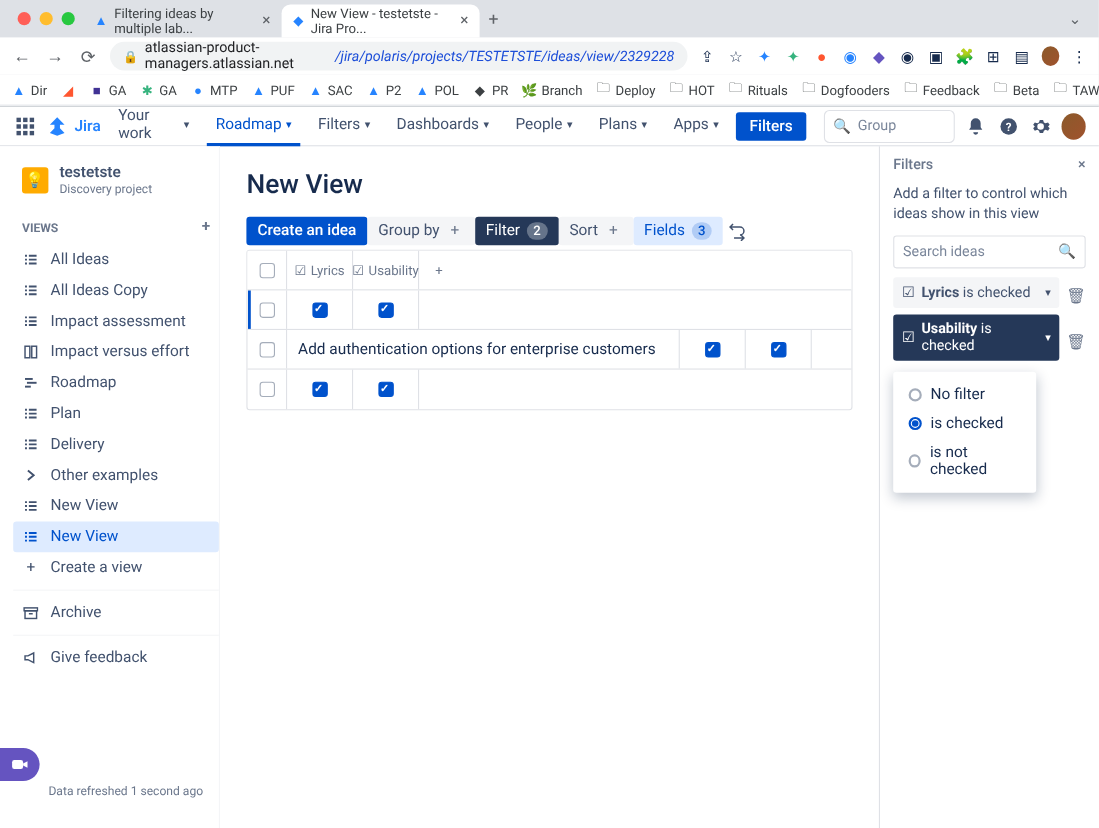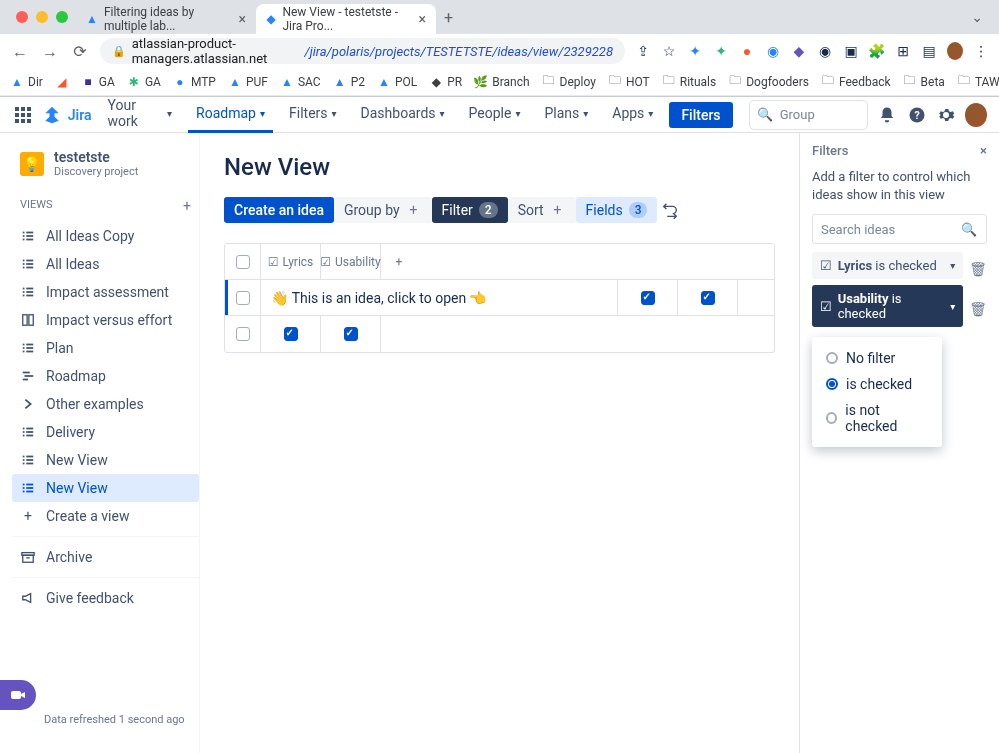--- a/index.html
+++ b/index.html
@@ -44,31 +44,31 @@
 .nav-icon { color: #42526E; width: 24px; height: 24px; display: flex; align-items: center; justify-content: center; }
 .avatar { width: 24px; height: 24px; border-radius: 50%; background: linear-gradient(135deg, #8B5A2B, #A0522D); }
 
 
 .main { display: flex; height: calc(753px - 34px - 34px - 28px - 36px); position: relative; }
 .sidebar { width: 200px; padding: 12px 0 12px 12px; background: #fff; border-right: 1px solid #F4F5F7; }
 .project-header { display: flex; align-items: center; gap: 10px; padding: 4px 8px 12px; }
 .project-icon { width: 24px; height: 24px; background: #FFAB00; border-radius: 3px; display: flex; align-items: center; justify-content: center; font-size: 14px; }
 .project-name { font-weight: 600; font-size: 14px; color: #42526E; }
 .project-sub { font-size: 11px; color: #6B778C; }
-.views-hdr { font-size: 11px; font-weight: 400; color: #6B778C; padding: 8px; display: flex; justify-content: space-between; align-items: flex-start; }
+.views-hdr { font-size: 11px; font-weight: 700; color: #6B778C; padding: 8px; display: flex; justify-content: space-between; align-items: flex-end; }
 .side-item { display: flex; align-items: center; gap: 10px; padding: 6px 8px; font-size: 14px; color: #42526E; border-radius: 3px; }
 .side-item.active { background: #DEEBFF; color: #0052CC; }
 .side-icon { width: 16px; height: 16px; display: flex; align-items: center; justify-content: center; color: #42526E; flex-shrink: 0; }
 .side-item.active .side-icon { color: #0052CC; }
 .side-sep { height: 1px; background: #F4F5F7; margin: 6px 0; }
 
 
 .content { flex: 1; padding: 20px 24px; position: relative; }
 .view-title { font-size: 24px; font-weight: 500; color: #172B4D; margin-bottom: 16px; }
-.toolbar { display: flex; gap: 0; align-items: center; margin-bottom: 20px; }
+.toolbar { display: flex; gap: 0; align-items: center; margin-bottom: 4px; }
 .tb-btn { display: flex; align-items: center; gap: 6px; padding: 5px 10px; border-radius: 3px; font-size: 14px; background: #F4F5F7; color: #42526E; }
 .tb-btn.primary { background: #0052CC; color: #fff; font-weight: 500; }
 .tb-btn.dark { background: #253858; color: #fff; }
 .tb-btn.light-blue { background: #DEEBFF; color: #0052CC; }
 .badge { background: #DFE1E6; color: #42526E; font-size: 12px; padding: 1px 6px; border-radius: 8px; font-weight: 500; }
 .tb-btn.dark .badge { background: rgba(255,255,255,0.3); color: #fff; }
 .tb-btn.light-blue .badge { background: rgba(0,82,204,0.2); color: #0052CC; }
 .plus-sm { color: #6B778C; font-size: 14px; padding: 0 4px; }
 
 
@@ -338,34 +338,34 @@
           <span class="side-icon">
             <svg width="14" height="14" viewBox="0 0 16 16">
               <line x1="2" y1="4" x2="4" y2="4" stroke="currentColor" stroke-width="2"></line>
               <line x1="6" y1="4" x2="14" y2="4" stroke="currentColor" stroke-width="2"></line>
               <line x1="2" y1="8" x2="4" y2="8" stroke="currentColor" stroke-width="2"></line>
               <line x1="6" y1="8" x2="14" y2="8" stroke="currentColor" stroke-width="2"></line>
               <line x1="2" y1="12" x2="4" y2="12" stroke="currentColor" stroke-width="2"></line>
               <line x1="6" y1="12" x2="14" y2="12" stroke="currentColor" stroke-width="2"></line>
             </svg>
           </span>
-          <span>All Ideas Copy</span>
+          <span>All Ideas</span>
         </div>
         <div class="side-item">
           <span class="side-icon">
             <svg width="14" height="14" viewBox="0 0 16 16">
               <line x1="2" y1="4" x2="4" y2="4" stroke="currentColor" stroke-width="2"></line>
               <line x1="6" y1="4" x2="14" y2="4" stroke="currentColor" stroke-width="2"></line>
               <line x1="2" y1="8" x2="4" y2="8" stroke="currentColor" stroke-width="2"></line>
               <line x1="6" y1="8" x2="14" y2="8" stroke="currentColor" stroke-width="2"></line>
               <line x1="2" y1="12" x2="4" y2="12" stroke="currentColor" stroke-width="2"></line>
               <line x1="6" y1="12" x2="14" y2="12" stroke="currentColor" stroke-width="2"></line>
             </svg>
           </span>
-          <span>All Ideas</span>
+          <span>All Ideas Copy</span>
         </div>
         <div class="side-item">
           <span class="side-icon">
             <svg width="14" height="14" viewBox="0 0 16 16">
               <line x1="2" y1="4" x2="4" y2="4" stroke="currentColor" stroke-width="2"></line>
               <line x1="6" y1="4" x2="14" y2="4" stroke="currentColor" stroke-width="2"></line>
               <line x1="2" y1="8" x2="4" y2="8" stroke="currentColor" stroke-width="2"></line>
               <line x1="6" y1="8" x2="14" y2="8" stroke="currentColor" stroke-width="2"></line>
               <line x1="2" y1="12" x2="4" y2="12" stroke="currentColor" stroke-width="2"></line>
               <line x1="6" y1="12" x2="14" y2="12" stroke="currentColor" stroke-width="2"></line>
@@ -378,60 +378,60 @@
             <svg width="14" height="14" viewBox="0 0 16 16">
               <rect x="2" y="2" width="5" height="12" fill="none" stroke="currentColor" stroke-width="1.5"></rect>
               <rect x="9" y="2" width="5" height="12" fill="none" stroke="currentColor" stroke-width="1.5"></rect>
             </svg>
           </span>
           <span>Impact versus effort</span>
         </div>
         <div class="side-item">
           <span class="side-icon">
             <svg width="14" height="14" viewBox="0 0 16 16">
+              <rect x="2" y="3" width="8" height="2" fill="currentColor"></rect>
+              <rect x="4" y="7" width="10" height="2" fill="currentColor"></rect>
+              <rect x="2" y="11" width="6" height="2" fill="currentColor"></rect>
+            </svg>
+          </span>
+          <span>Roadmap</span>
+        </div>
+        <div class="side-item">
+          <span class="side-icon">
+            <svg width="14" height="14" viewBox="0 0 16 16">
               <line x1="2" y1="4" x2="4" y2="4" stroke="currentColor" stroke-width="2"></line>
               <line x1="6" y1="4" x2="14" y2="4" stroke="currentColor" stroke-width="2"></line>
               <line x1="2" y1="8" x2="4" y2="8" stroke="currentColor" stroke-width="2"></line>
               <line x1="6" y1="8" x2="14" y2="8" stroke="currentColor" stroke-width="2"></line>
               <line x1="2" y1="12" x2="4" y2="12" stroke="currentColor" stroke-width="2"></line>
               <line x1="6" y1="12" x2="14" y2="12" stroke="currentColor" stroke-width="2"></line>
             </svg>
           </span>
           <span>Plan</span>
         </div>
         <div class="side-item">
           <span class="side-icon">
             <svg width="14" height="14" viewBox="0 0 16 16">
-              <rect x="2" y="3" width="8" height="2" fill="currentColor"></rect>
-              <rect x="4" y="7" width="10" height="2" fill="currentColor"></rect>
-              <rect x="2" y="11" width="6" height="2" fill="currentColor"></rect>
-            </svg>
-          </span>
-          <span>Roadmap</span>
-        </div>
-        <div class="side-item">
-          <span class="side-icon">
-            <svg width="14" height="14" viewBox="0 0 16 16">
-              <path d="M5 3l6 5-6 5" fill="none" stroke="currentColor" stroke-width="2"></path>
-            </svg>
-          </span>
-          <span>Other examples</span>
-        </div>
-        <div class="side-item">
-          <span class="side-icon">
-            <svg width="14" height="14" viewBox="0 0 16 16">
               <line x1="2" y1="4" x2="4" y2="4" stroke="currentColor" stroke-width="2"></line>
               <line x1="6" y1="4" x2="14" y2="4" stroke="currentColor" stroke-width="2"></line>
               <line x1="2" y1="8" x2="4" y2="8" stroke="currentColor" stroke-width="2"></line>
               <line x1="6" y1="8" x2="14" y2="8" stroke="currentColor" stroke-width="2"></line>
               <line x1="2" y1="12" x2="4" y2="12" stroke="currentColor" stroke-width="2"></line>
               <line x1="6" y1="12" x2="14" y2="12" stroke="currentColor" stroke-width="2"></line>
             </svg>
           </span>
           <span>Delivery</span>
+        </div>
+        <div class="side-item">
+          <span class="side-icon">
+            <svg width="14" height="14" viewBox="0 0 16 16">
+              <path d="M5 3l6 5-6 5" fill="none" stroke="currentColor" stroke-width="2"></path>
+            </svg>
+          </span>
+          <span>Other examples</span>
         </div>
         <div class="side-item">
           <span class="side-icon">
             <svg width="14" height="14" viewBox="0 0 16 16">
               <line x1="2" y1="4" x2="4" y2="4" stroke="currentColor" stroke-width="2"></line>
               <line x1="6" y1="4" x2="14" y2="4" stroke="currentColor" stroke-width="2"></line>
               <line x1="2" y1="8" x2="4" y2="8" stroke="currentColor" stroke-width="2"></line>
               <line x1="6" y1="8" x2="14" y2="8" stroke="currentColor" stroke-width="2"></line>
               <line x1="2" y1="12" x2="4" y2="12" stroke="currentColor" stroke-width="2"></line>
               <line x1="6" y1="12" x2="14" y2="12" stroke="currentColor" stroke-width="2"></line>
@@ -525,21 +525,33 @@
           </div>
         <div class="cell c-add">
             <span style="color:#6B778C">+</span>
           </div>
       </div>
       <div id="table-rows">
           <div class="trow highlight">
             <div class="cell c-check">
               <span class="chk"></span>
             </div>
-            <div class="cell c-summary">👋 This is an idea, click to open 👈</div>
+            <div class="cell c-col">
+              <span class="chk checked"></span>
+            </div>
+            <div class="cell c-col">
+              <span class="chk checked"></span>
+            </div>
+            <div class="cell c-add"></div>
+          </div>
+          <div class="trow">
+            <div class="cell c-check">
+              <span class="chk"></span>
+            </div>
+            <div class="cell c-summary">Add authentication options for enterprise customers</div>
             <div class="cell c-col">
               <span class="chk checked"></span>
             </div>
             <div class="cell c-col">
               <span class="chk checked"></span>
             </div>
             <div class="cell c-add"></div>
           </div>
           <div class="trow">
             <div class="cell c-check">

